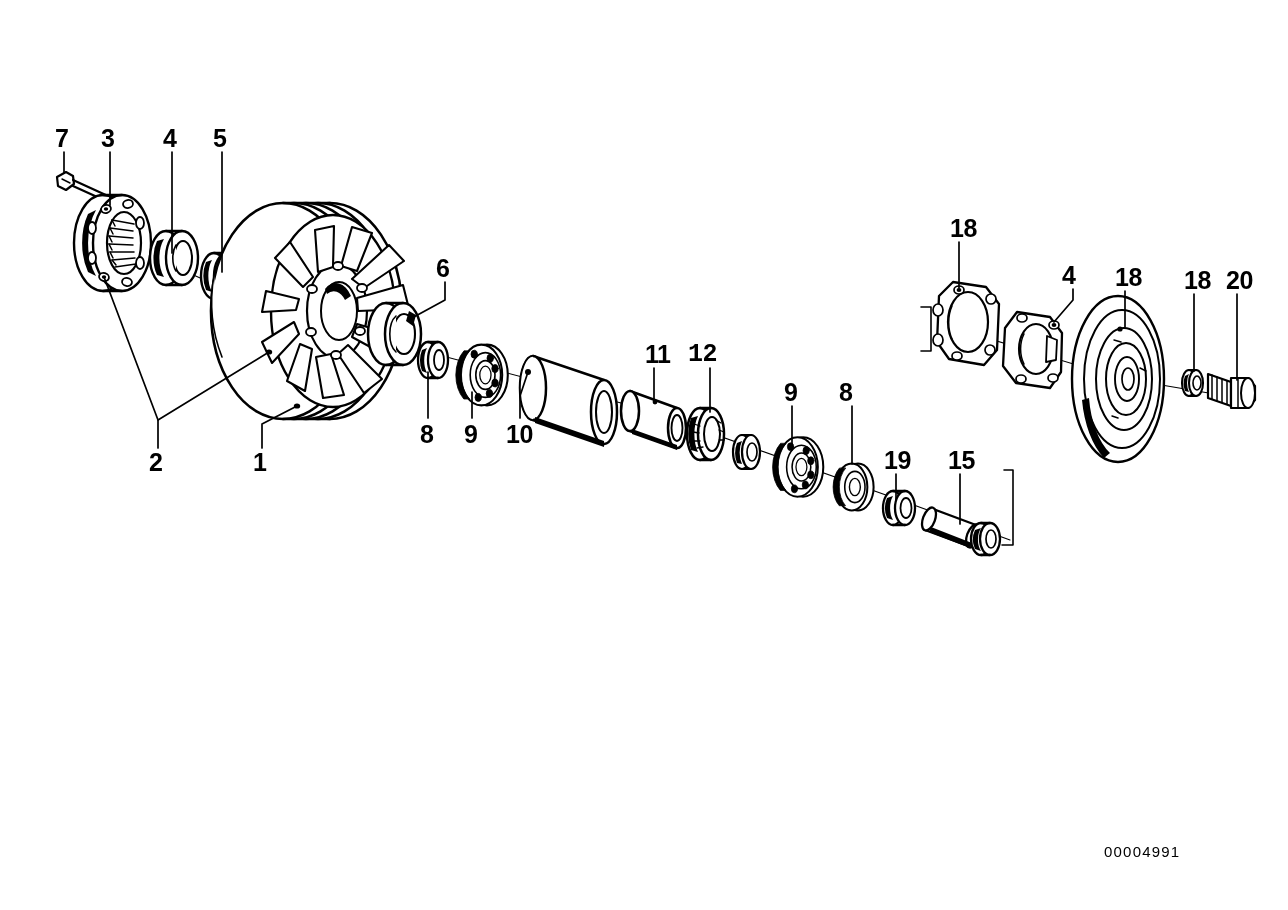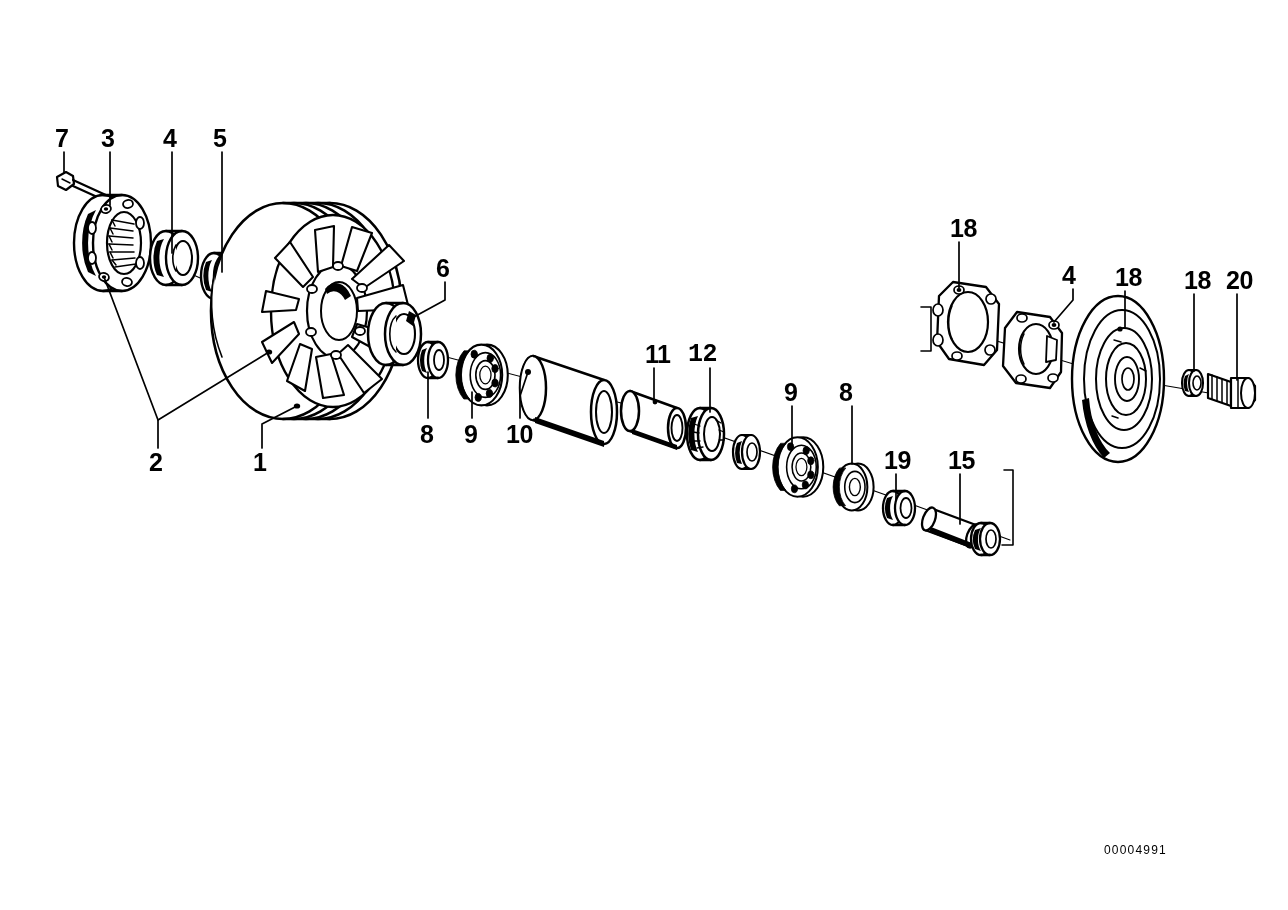--- a/index.html
+++ b/index.html
@@ -2,21 +2,21 @@
 <html><head>
 <meta charset="utf-8">
 <style>
   html,body{margin:0;padding:0;background:#ffffff;}
   body{width:1288px;height:910px;overflow:hidden;
        font-family:"Liberation Sans","DejaVu Sans",sans-serif;}
   #stage{position:relative;width:1288px;height:910px;background:#fff;}
   #art{position:absolute;left:0;top:0;width:1288px;height:910px;}
   .callout{position:absolute;font-weight:bold;font-size:25px;color:#000;
            line-height:1;letter-spacing:-0.5px;user-select:none;}
-  #catalog-no{position:absolute;left:1104px;top:843px;font-size:12px;
+  #catalog-no{position:absolute;left:1104px;top:843px;font-size:15px;
               letter-spacing:1.2px;color:#000;}
 </style>
 </head>
 <body>
 
 <div id="stage">
 
   <svg id="art" viewBox="0 0 1288 910">
     <defs>
       <g id="ball-brg">

